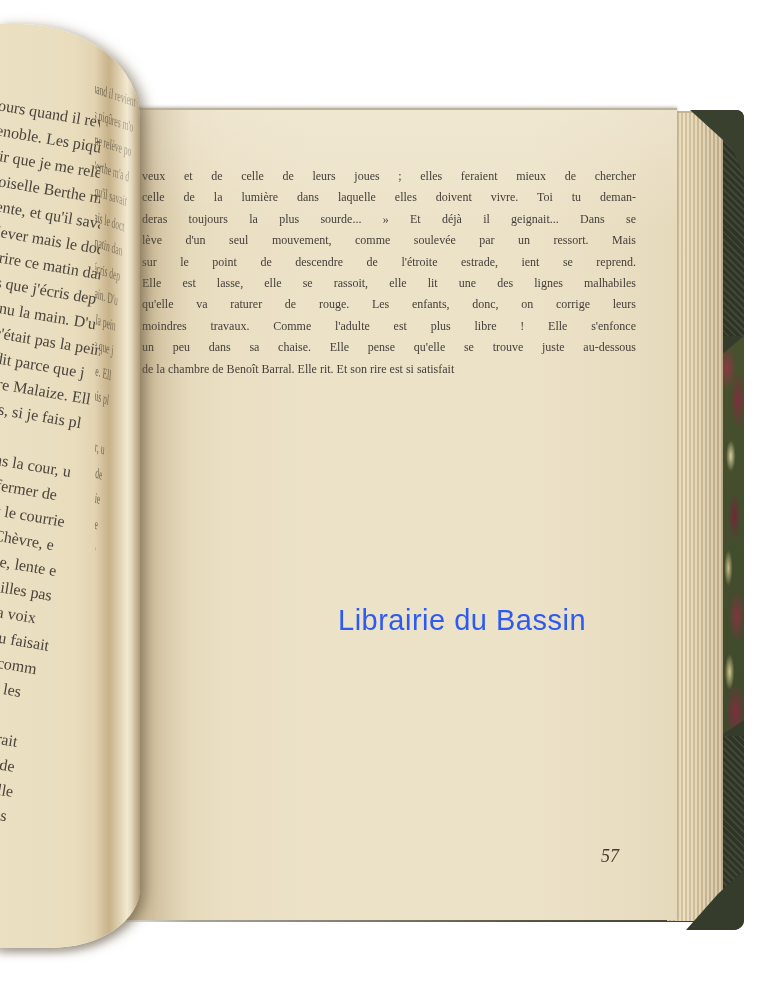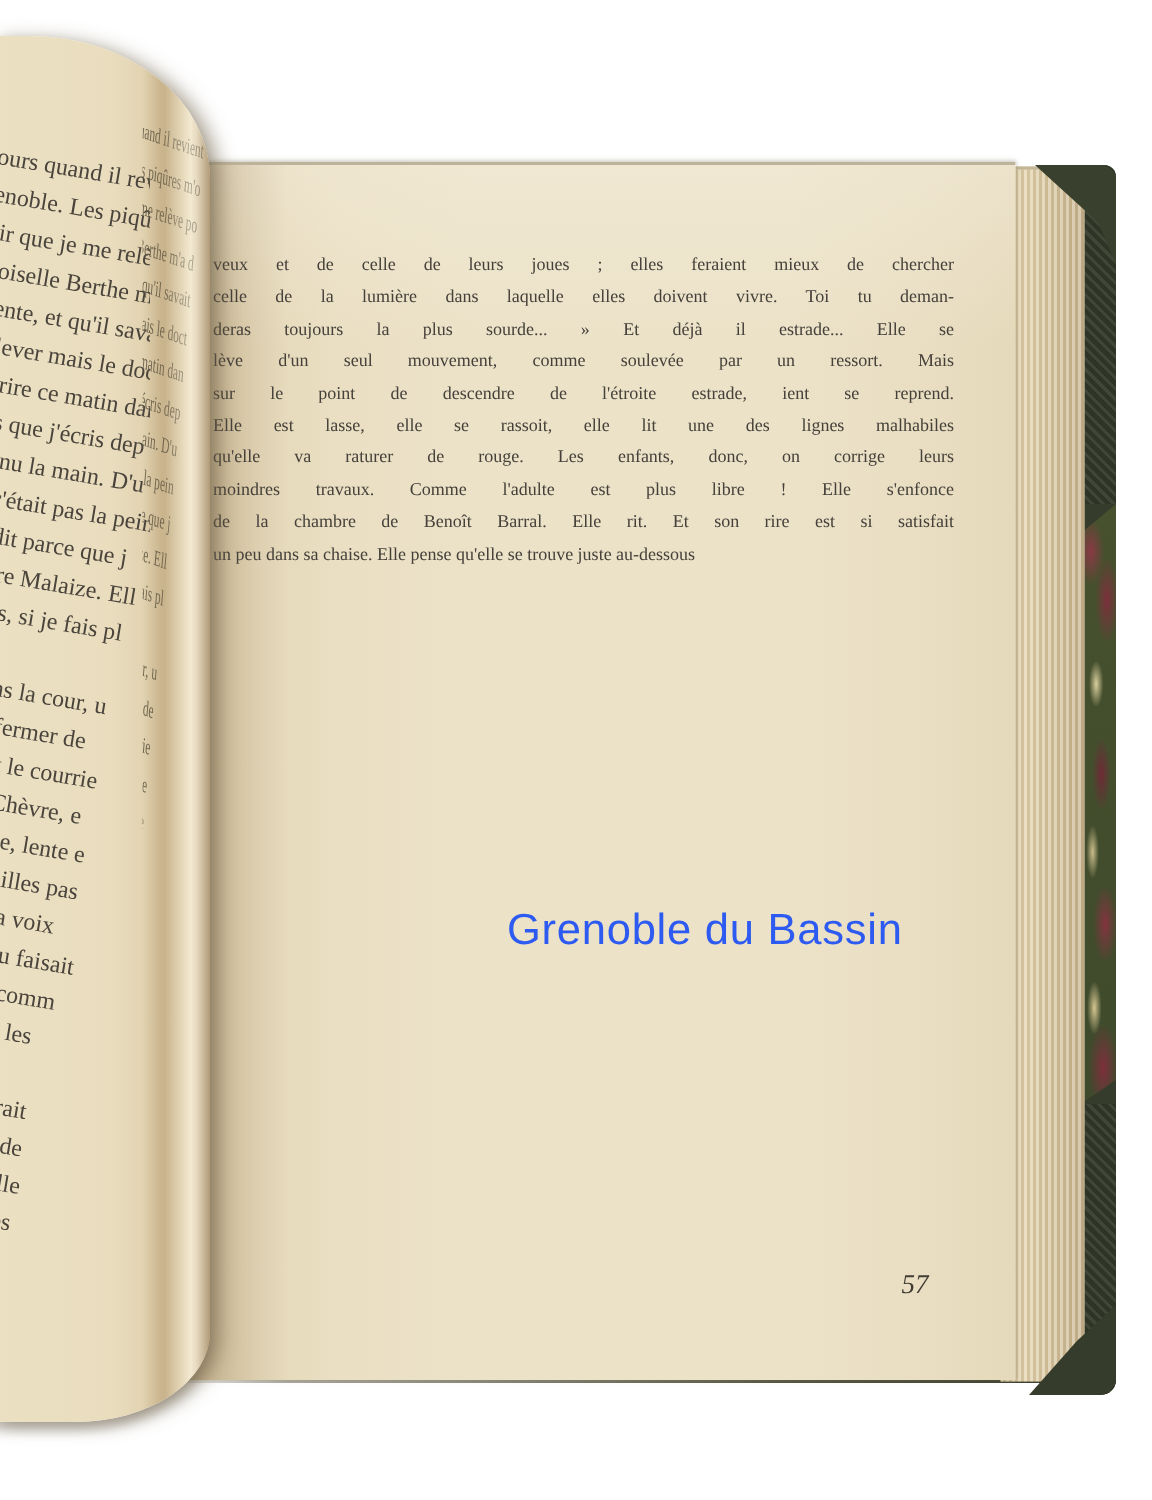--- a/index.html
+++ b/index.html
@@ -137,30 +137,30 @@
   <div class="fore-edge"></div>
 
   <div class="corner-top"></div>
   <div class="corner-bottom"></div>
 
   <div class="right-page">
     <div class="gutter-shadow"></div>
     <div class="page-text">
         <div class="main-line">veux et de celle de leurs joues ; elles feraient mieux de chercher</div>
         <div class="main-line">celle de la lumière dans laquelle elles doivent vivre. Toi tu deman-</div>
-        <div class="main-line">deras toujours la plus sourde... » Et déjà il estrade... Elle se</div>
+        <div class="main-line">deras toujours la plus sourde... » Et déjà il geignait... Dans se</div>
         <div class="main-line">lève d'un seul mouvement, comme soulevée par un ressort. Mais</div>
         <div class="main-line">sur le point de descendre de l'étroite estrade, ient se reprend.</div>
         <div class="main-line">Elle est lasse, elle se rassoit, elle lit une des lignes malhabiles</div>
         <div class="main-line">qu'elle va raturer de rouge. Les enfants, donc, on corrige leurs</div>
         <div class="main-line">moindres travaux. Comme l'adulte est plus libre ! Elle s'enfonce</div>
+        <div class="main-line">un peu dans sa chaise. Elle pense qu'elle se trouve juste au-dessous</div>
         <div class="main-line">de la chambre de Benoît Barral. Elle rit. Et son rire est si satisfait</div>
-        <div class="main-line">un peu dans sa chaise. Elle pense qu'elle se trouve juste au-dessous</div>
       </div>
-    <div class="stamp">Grenoble du Bassin</div>
+    <div class="stamp">Librairie du Bassin</div>
     <div class="page-number">57</div>
   </div>
 
   <div class="left-page">
     <div class="left-text-wrap">
       <div class="left-text">
           <div class="left-line">s jours quand il revient</div>
           <div class="left-line">Grenoble. Les piqûres m'o</div>
           <div class="left-line">alloir que je me relève po</div>
           <div class="left-line">demoiselle Berthe m'a d</div>

